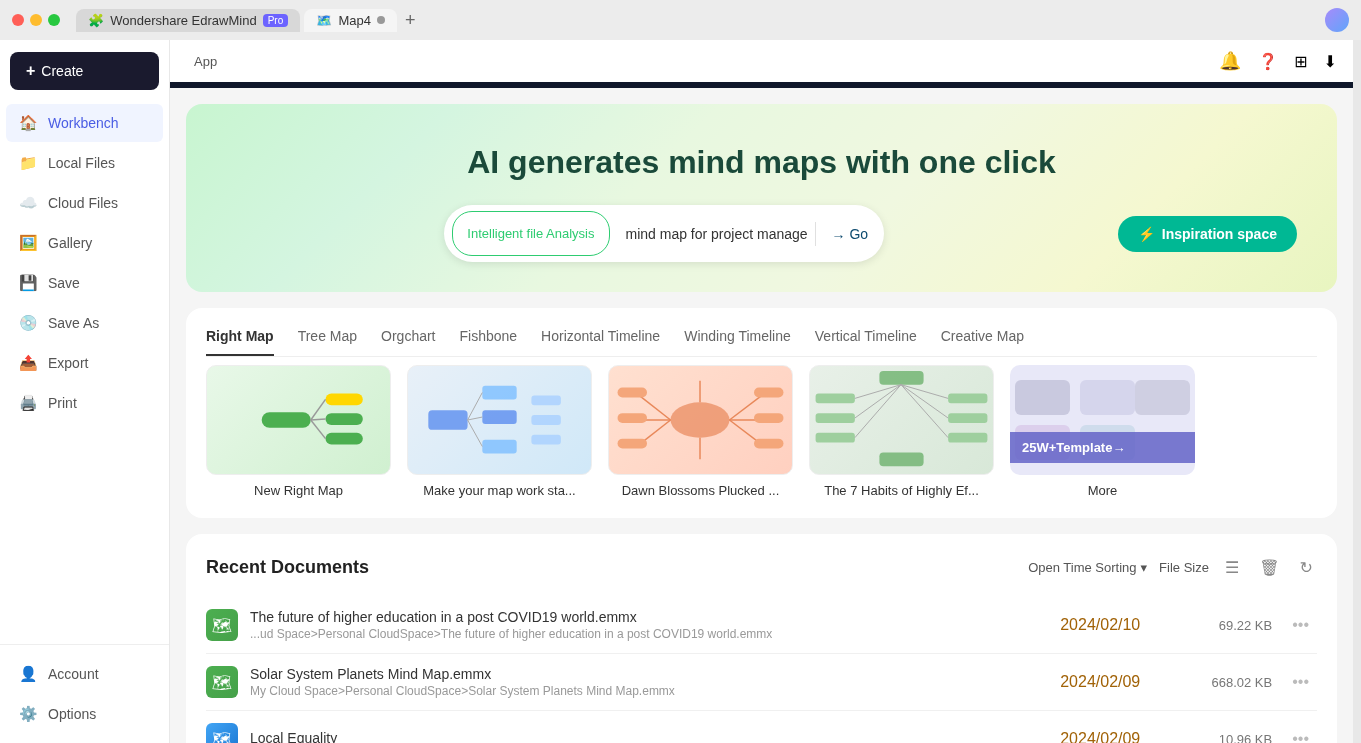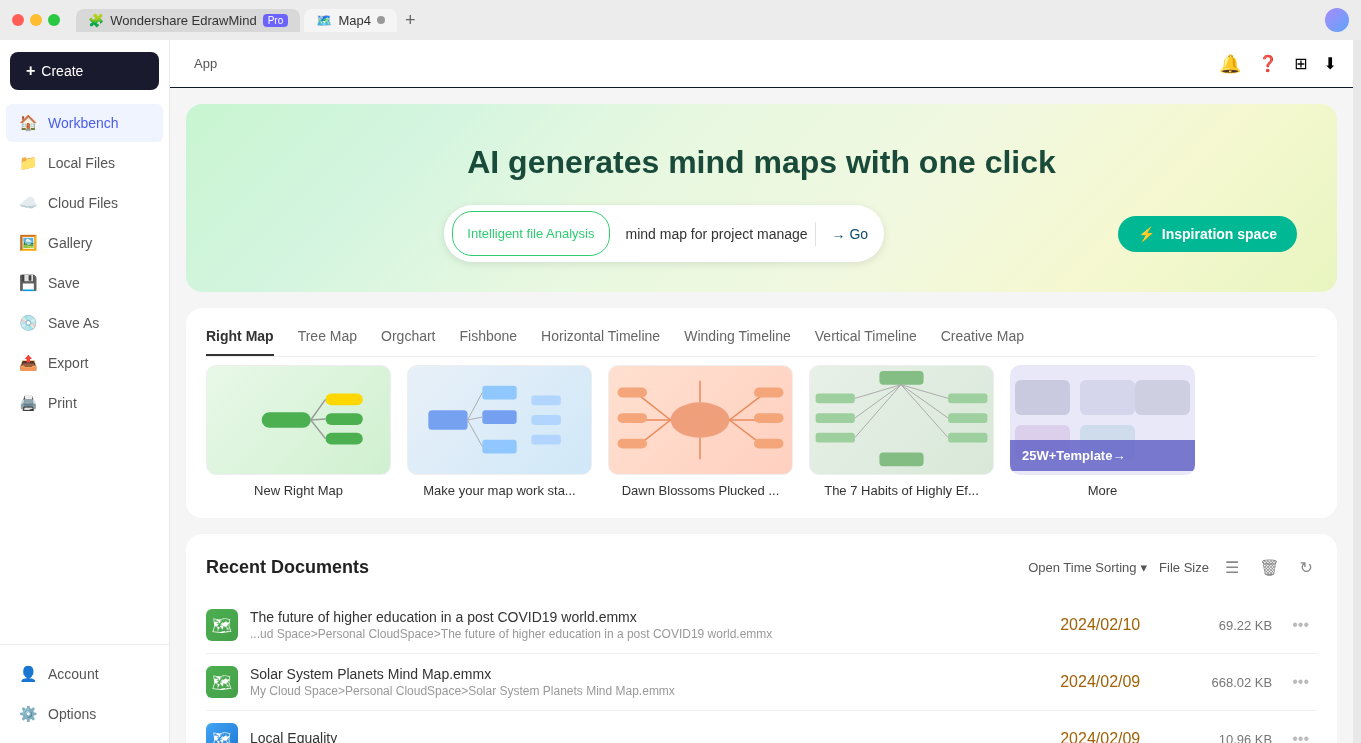--- a/index.html
+++ b/index.html
@@ -203,21 +203,21 @@
     .more-thumb {
       width: 185px;
       height: 110px;
       border-radius: 10px;
       overflow: hidden;
       margin-bottom: 8px;
       position: relative;
       background: #e8e8f8;
     }
     .more-overlay {
-      position: absolute; bottom: 4px; left: 0; right: 0;
+      position: absolute; bottom: 12px; left: 0; right: 0;
       background: rgba(100,100,200,0.85);
       color: white; padding: 8px 12px;
       font-size: 13px; font-weight: 600;
       display: flex; align-items: flex-start; gap: 0;
     }
 
     
     .recent-section {
       background: white;
       border-radius: 16px;
@@ -254,21 +254,21 @@
     .doc-name { font-size: 14px; color: #333; font-weight: 500; }
     .doc-path { font-size: 12px; color: #999; margin-top: 2px; }
     .doc-date { font-size: 16px; color: #a16207; width: 100px; text-align: left; flex-shrink: 0; }
     .doc-size { font-size: 13px; color: #777; width: 100px; text-align: right; flex-shrink: 0; }
     .doc-menu { color: #bbb; cursor: pointer; padding: 4px 8px; }
 
     
     .topbar {
       height: 48px;
       background: #fff;
-      border-bottom: 1px solid #0f172a;
+      border-bottom: 6px solid #0f172a;
       display: flex;
       align-items: center;
       padding: 0 16px;
       gap: 1px;
       flex-shrink: 0;
     }
     .topbar-right { margin-left: auto; display: flex; align-items: center; gap: 16px; }
     .topbar-btn { font-size: 13px; color: #555; cursor: pointer; background: none; border: none; padding: 4px 8px; }
 
     .thumb-svg { width: 100%; height: 100%; }

